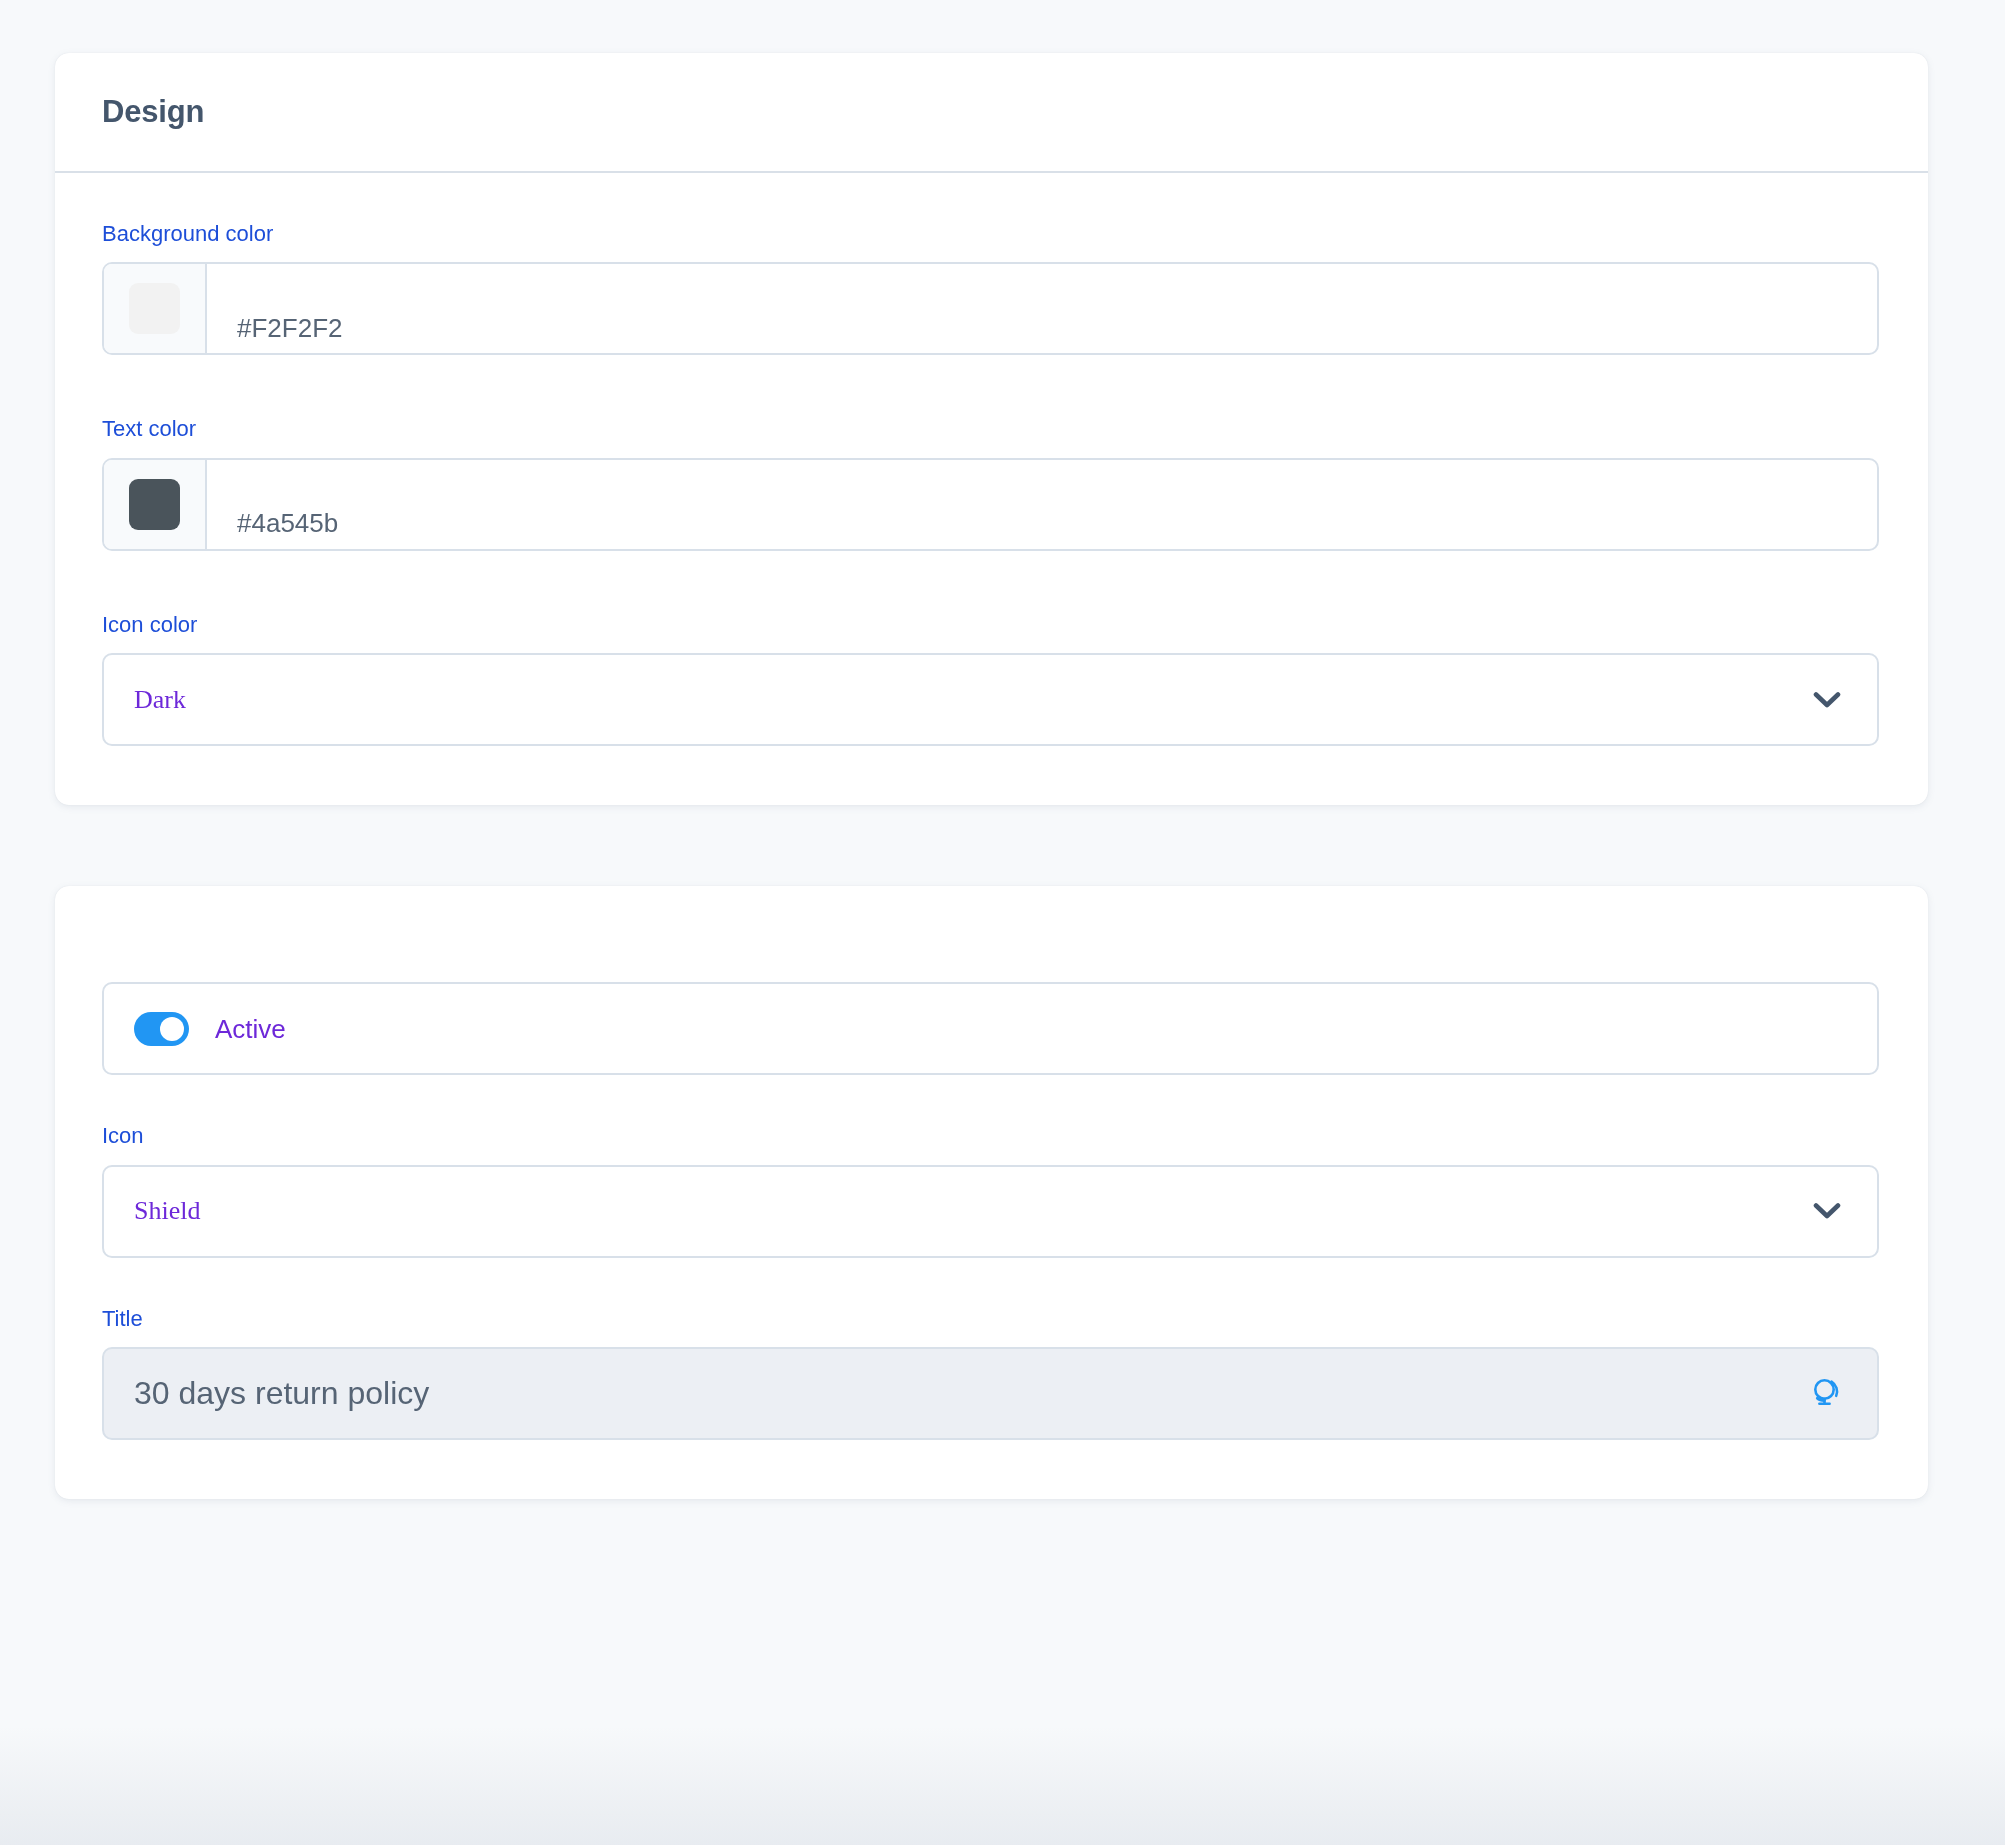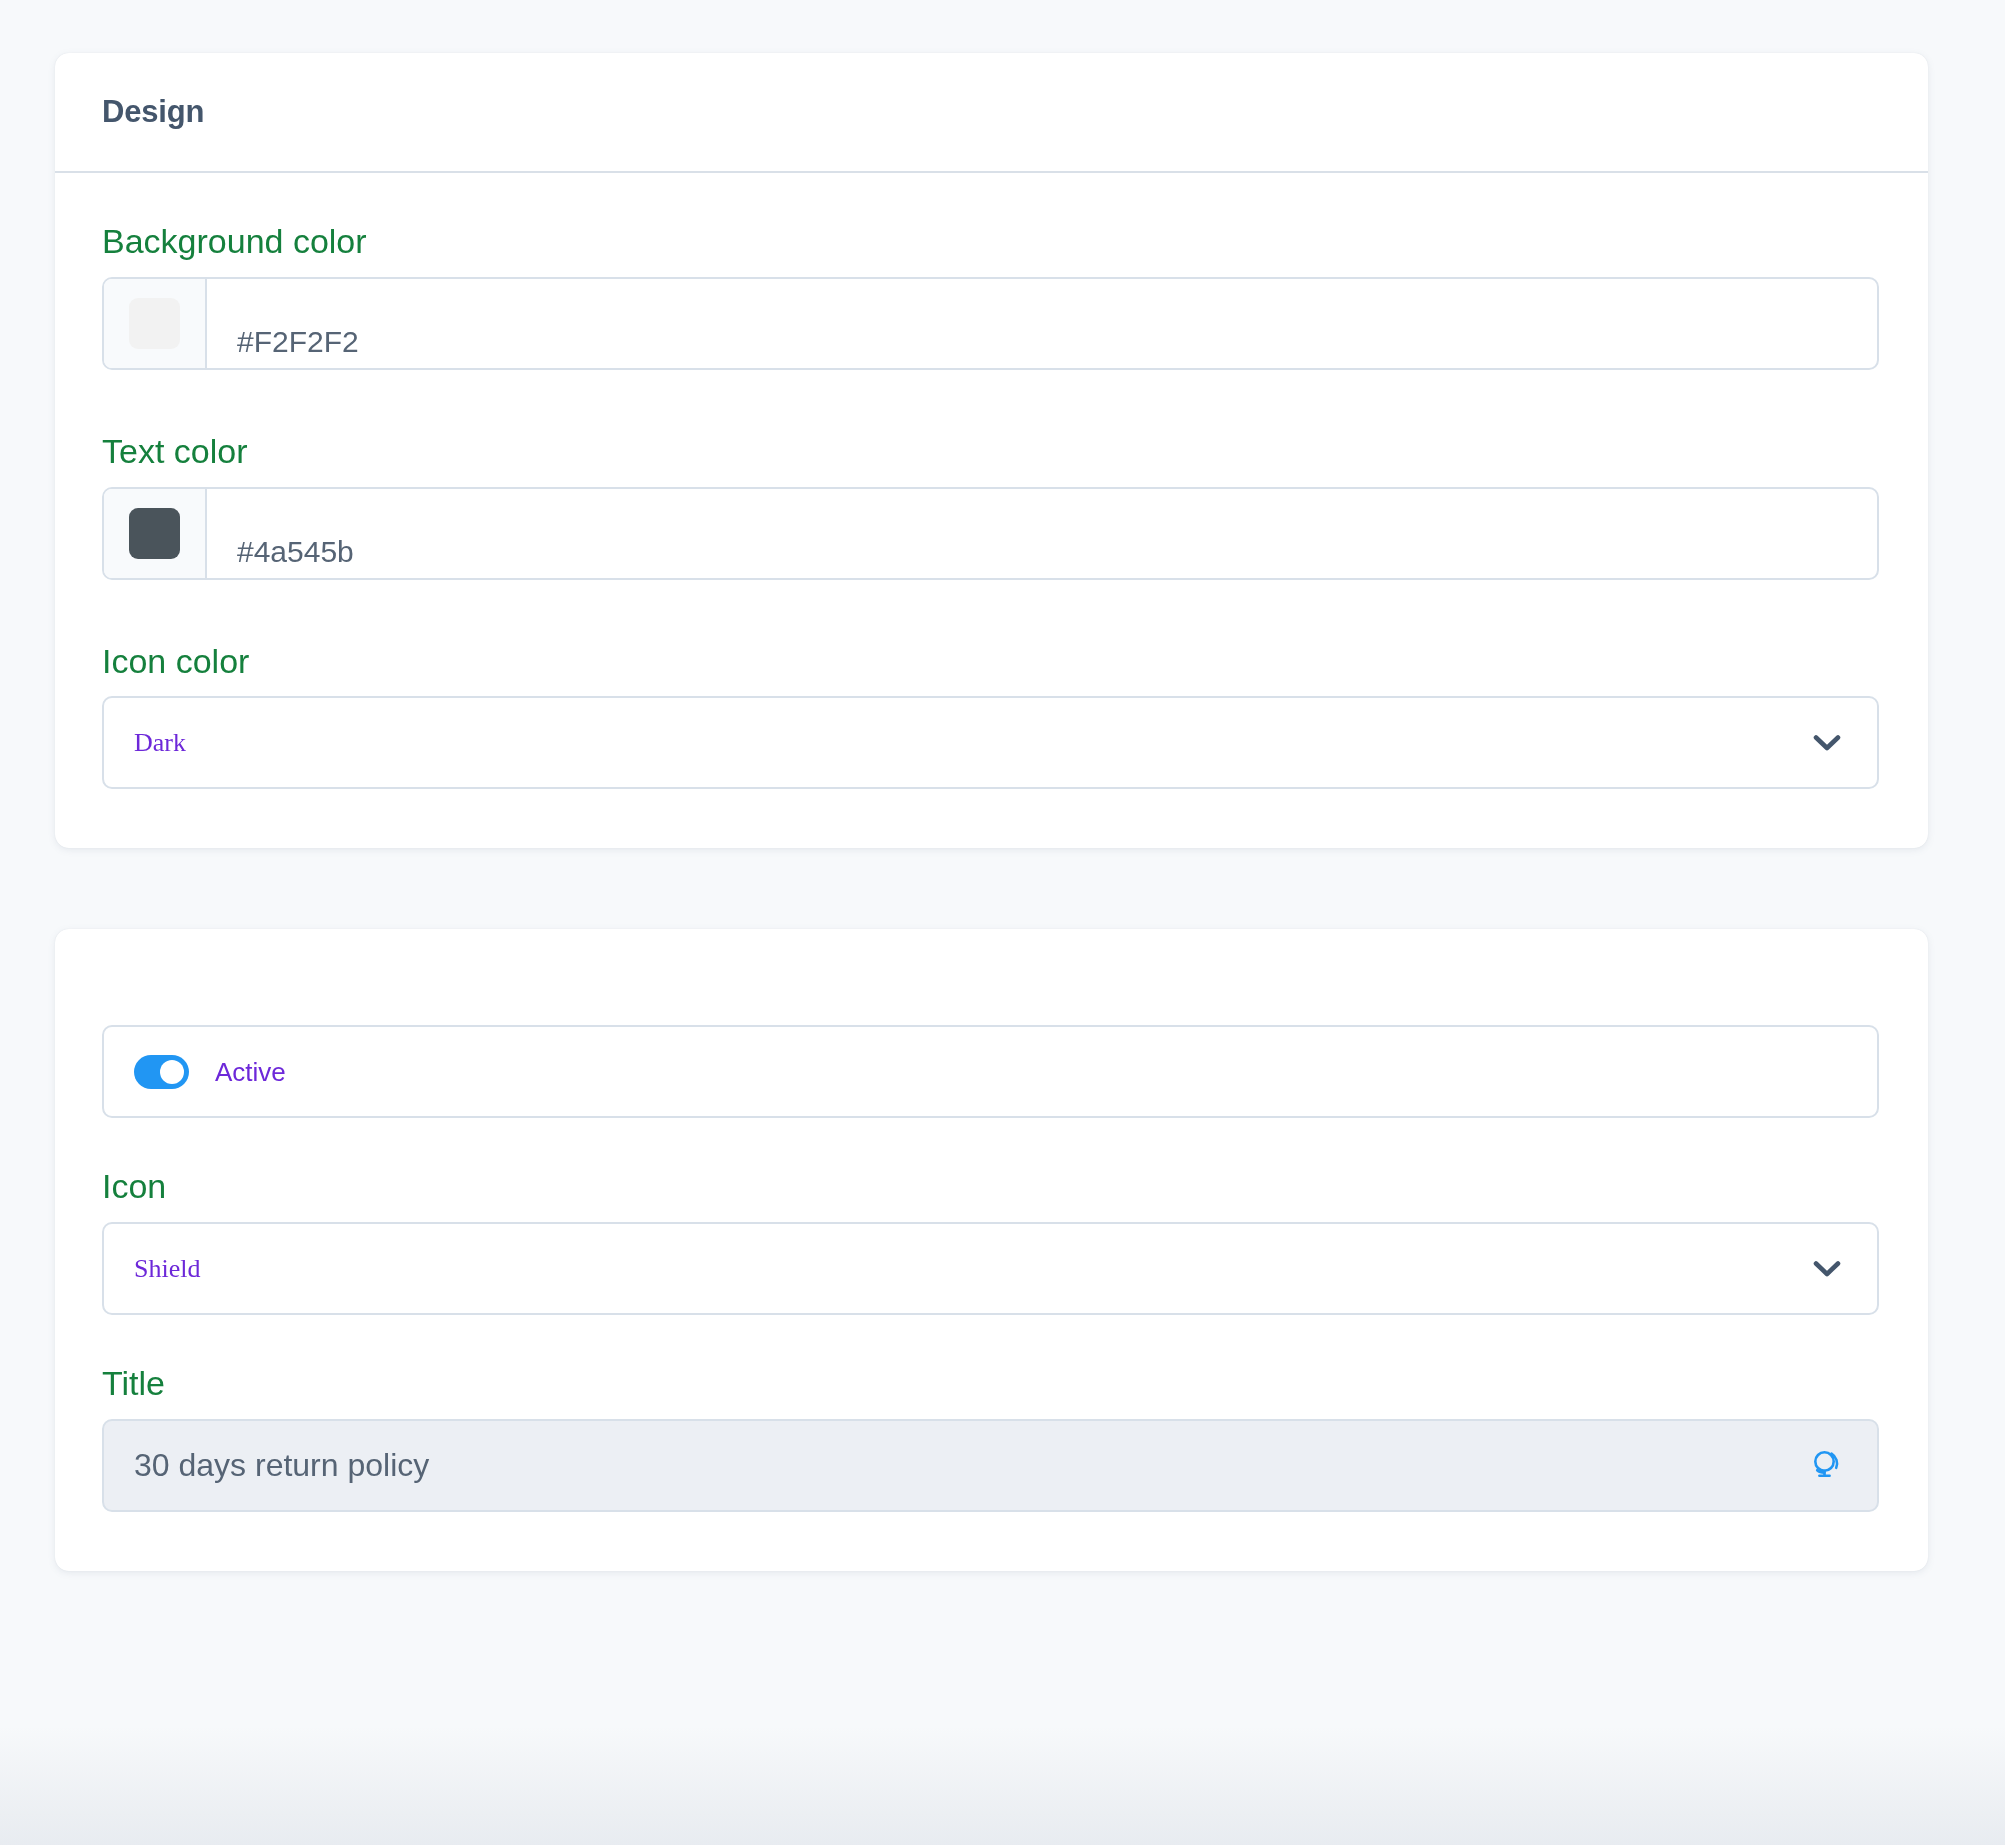--- a/index.html
+++ b/index.html
@@ -57,22 +57,22 @@
     letter-spacing: -0.2px;
   }
   .card-body {
     padding: 48px 49px 59px 47px;
   }
 
   
   .field { margin-bottom: 0; }
   .field-label {
     display: block;
-    font-size: 34px;
-    color: #15803d;
+    font-size: 22px;
+    color: #1d4ed8;
     margin-bottom: 15px;
     line-height: 1.2;
   }
   .gap-lg { height: 61px; }
   .gap-md { height: 48px; }
 
   .control {
     width: 100%;
     height: 93px;
     border: 2px solid #d8e0e9;
@@ -94,21 +94,21 @@
     align-items: center;
     justify-content: center;
     flex: 0 0 103px;
   }
   .color-swatch {
     width: 51px;
     height: 51px;
     border-radius: 9px;
   }
   .color-value {
-    font-size: 30px;
+    font-size: 26px;
     color: #566475;
     padding-left: 30px;
     flex: 1;
     line-height: 1;
     margin-top: 38px;
   }
 
   
   .select-control {
     padding: 0 30px;

